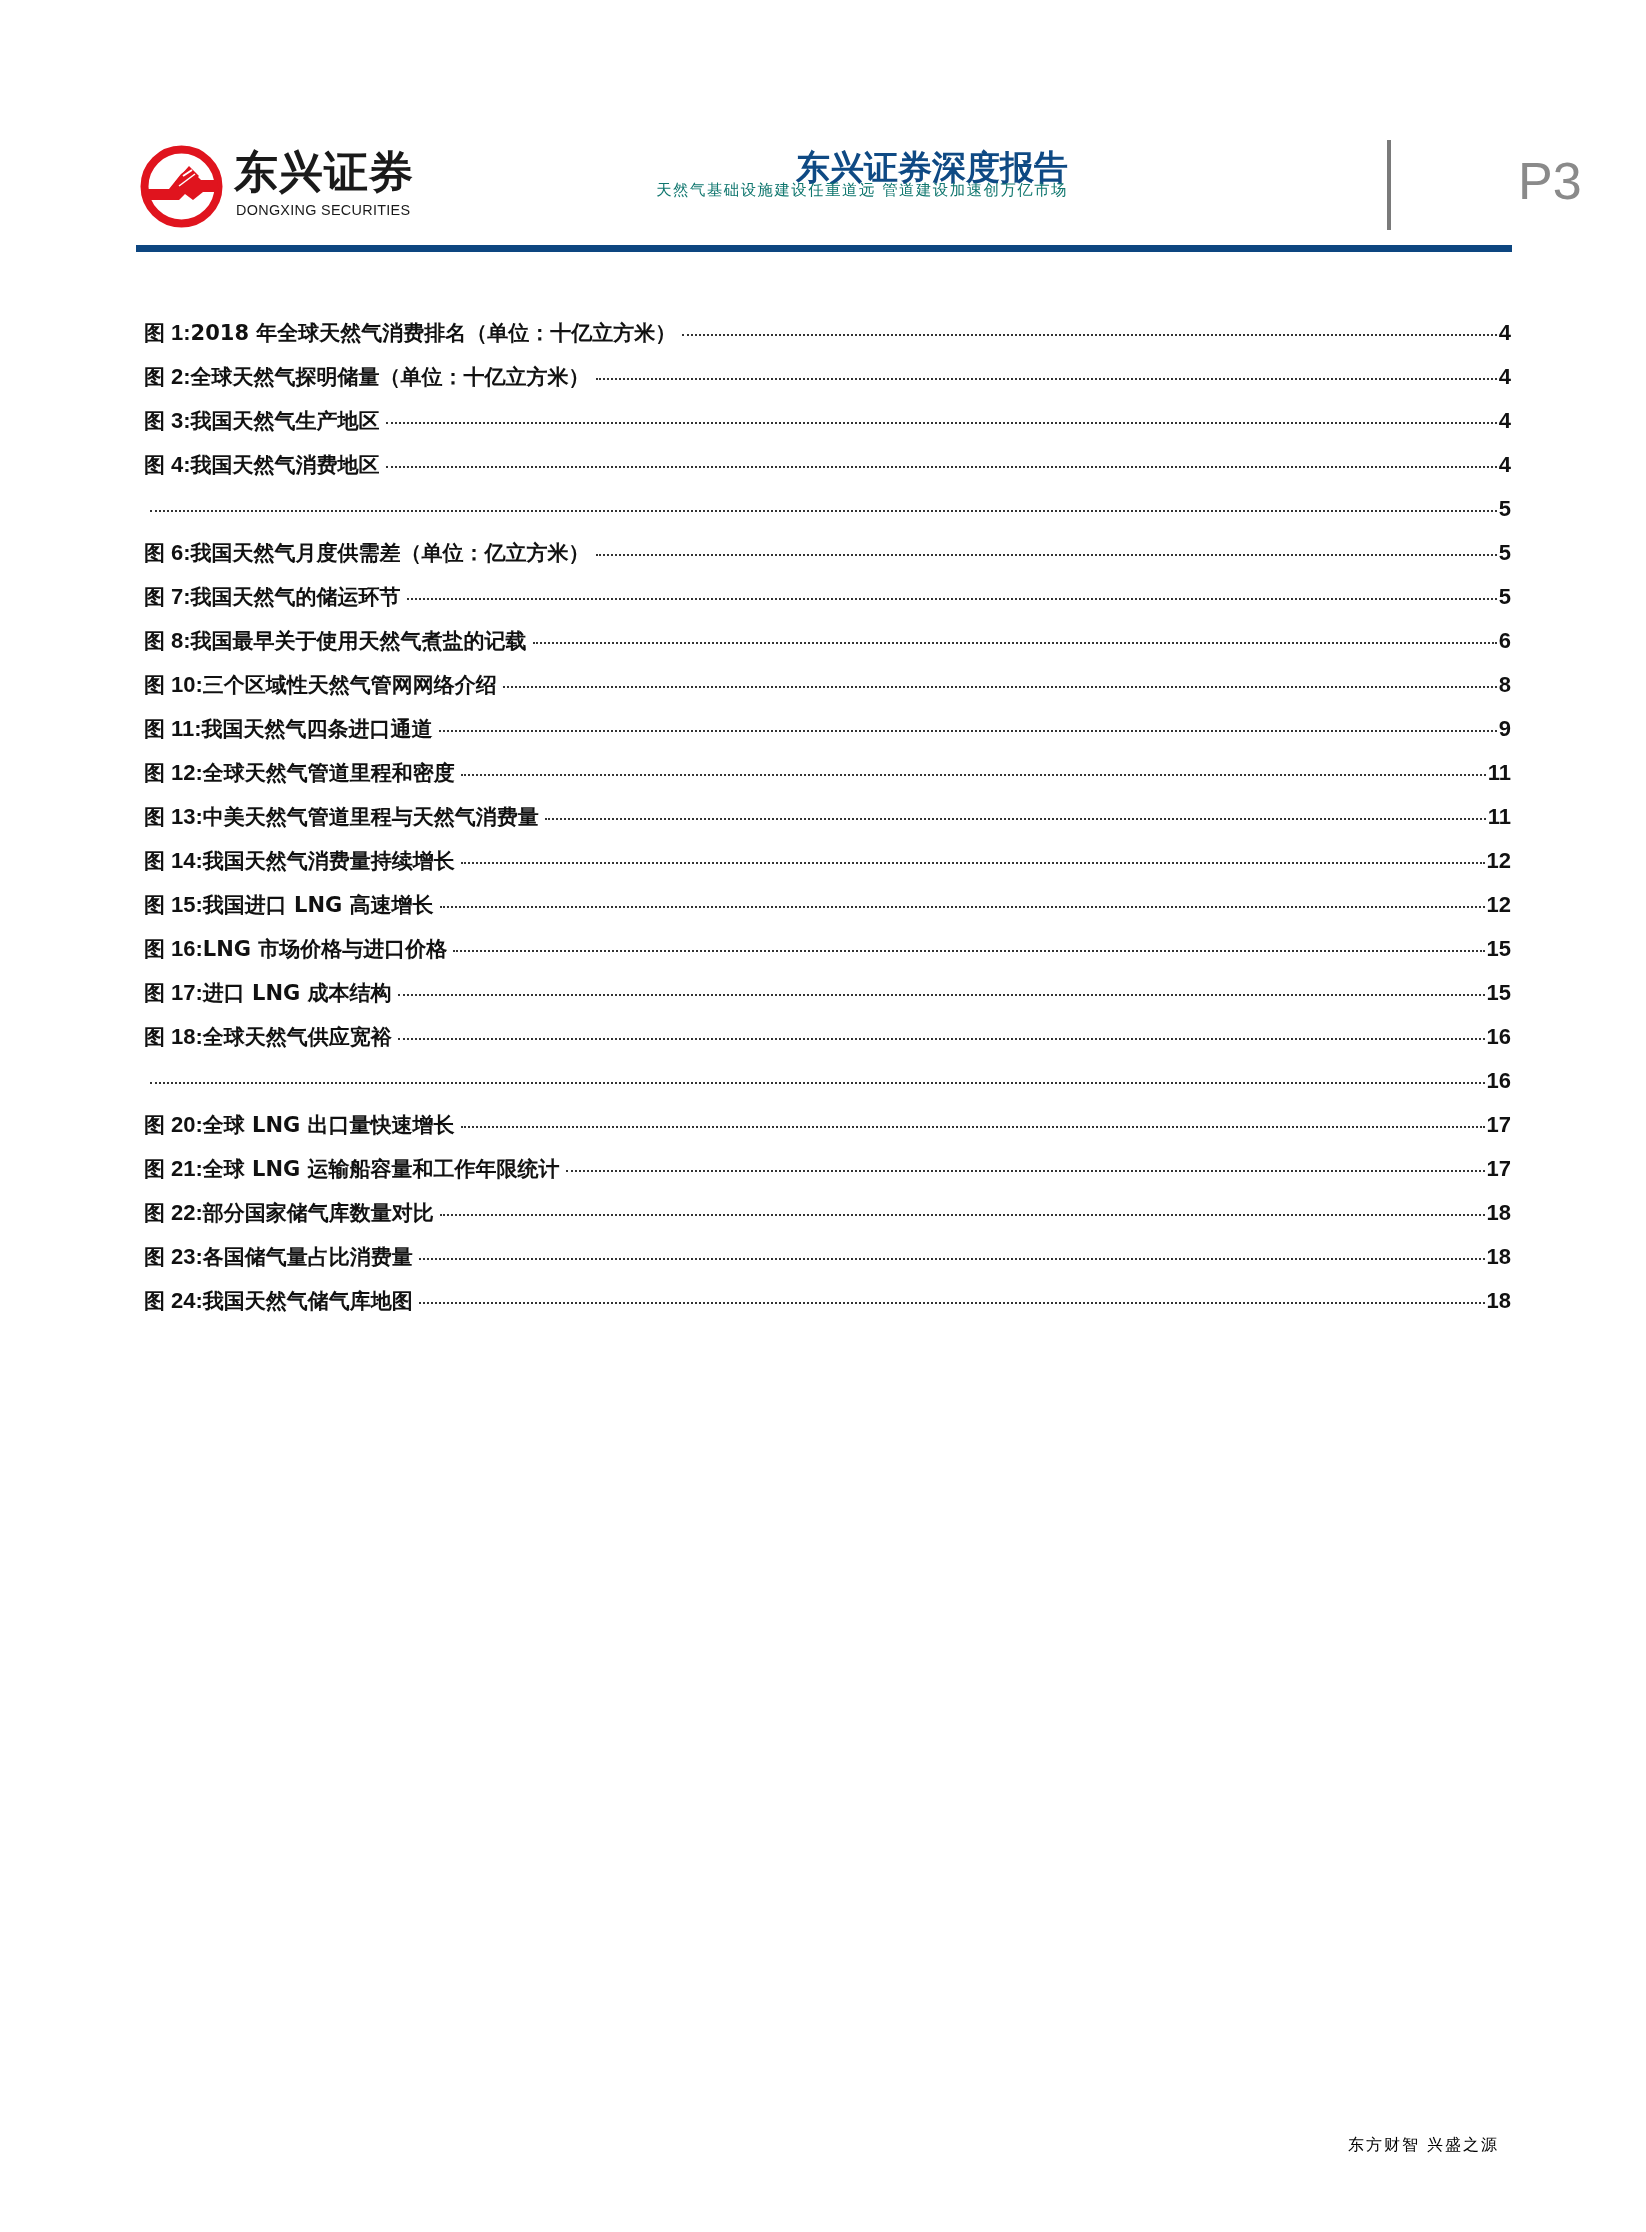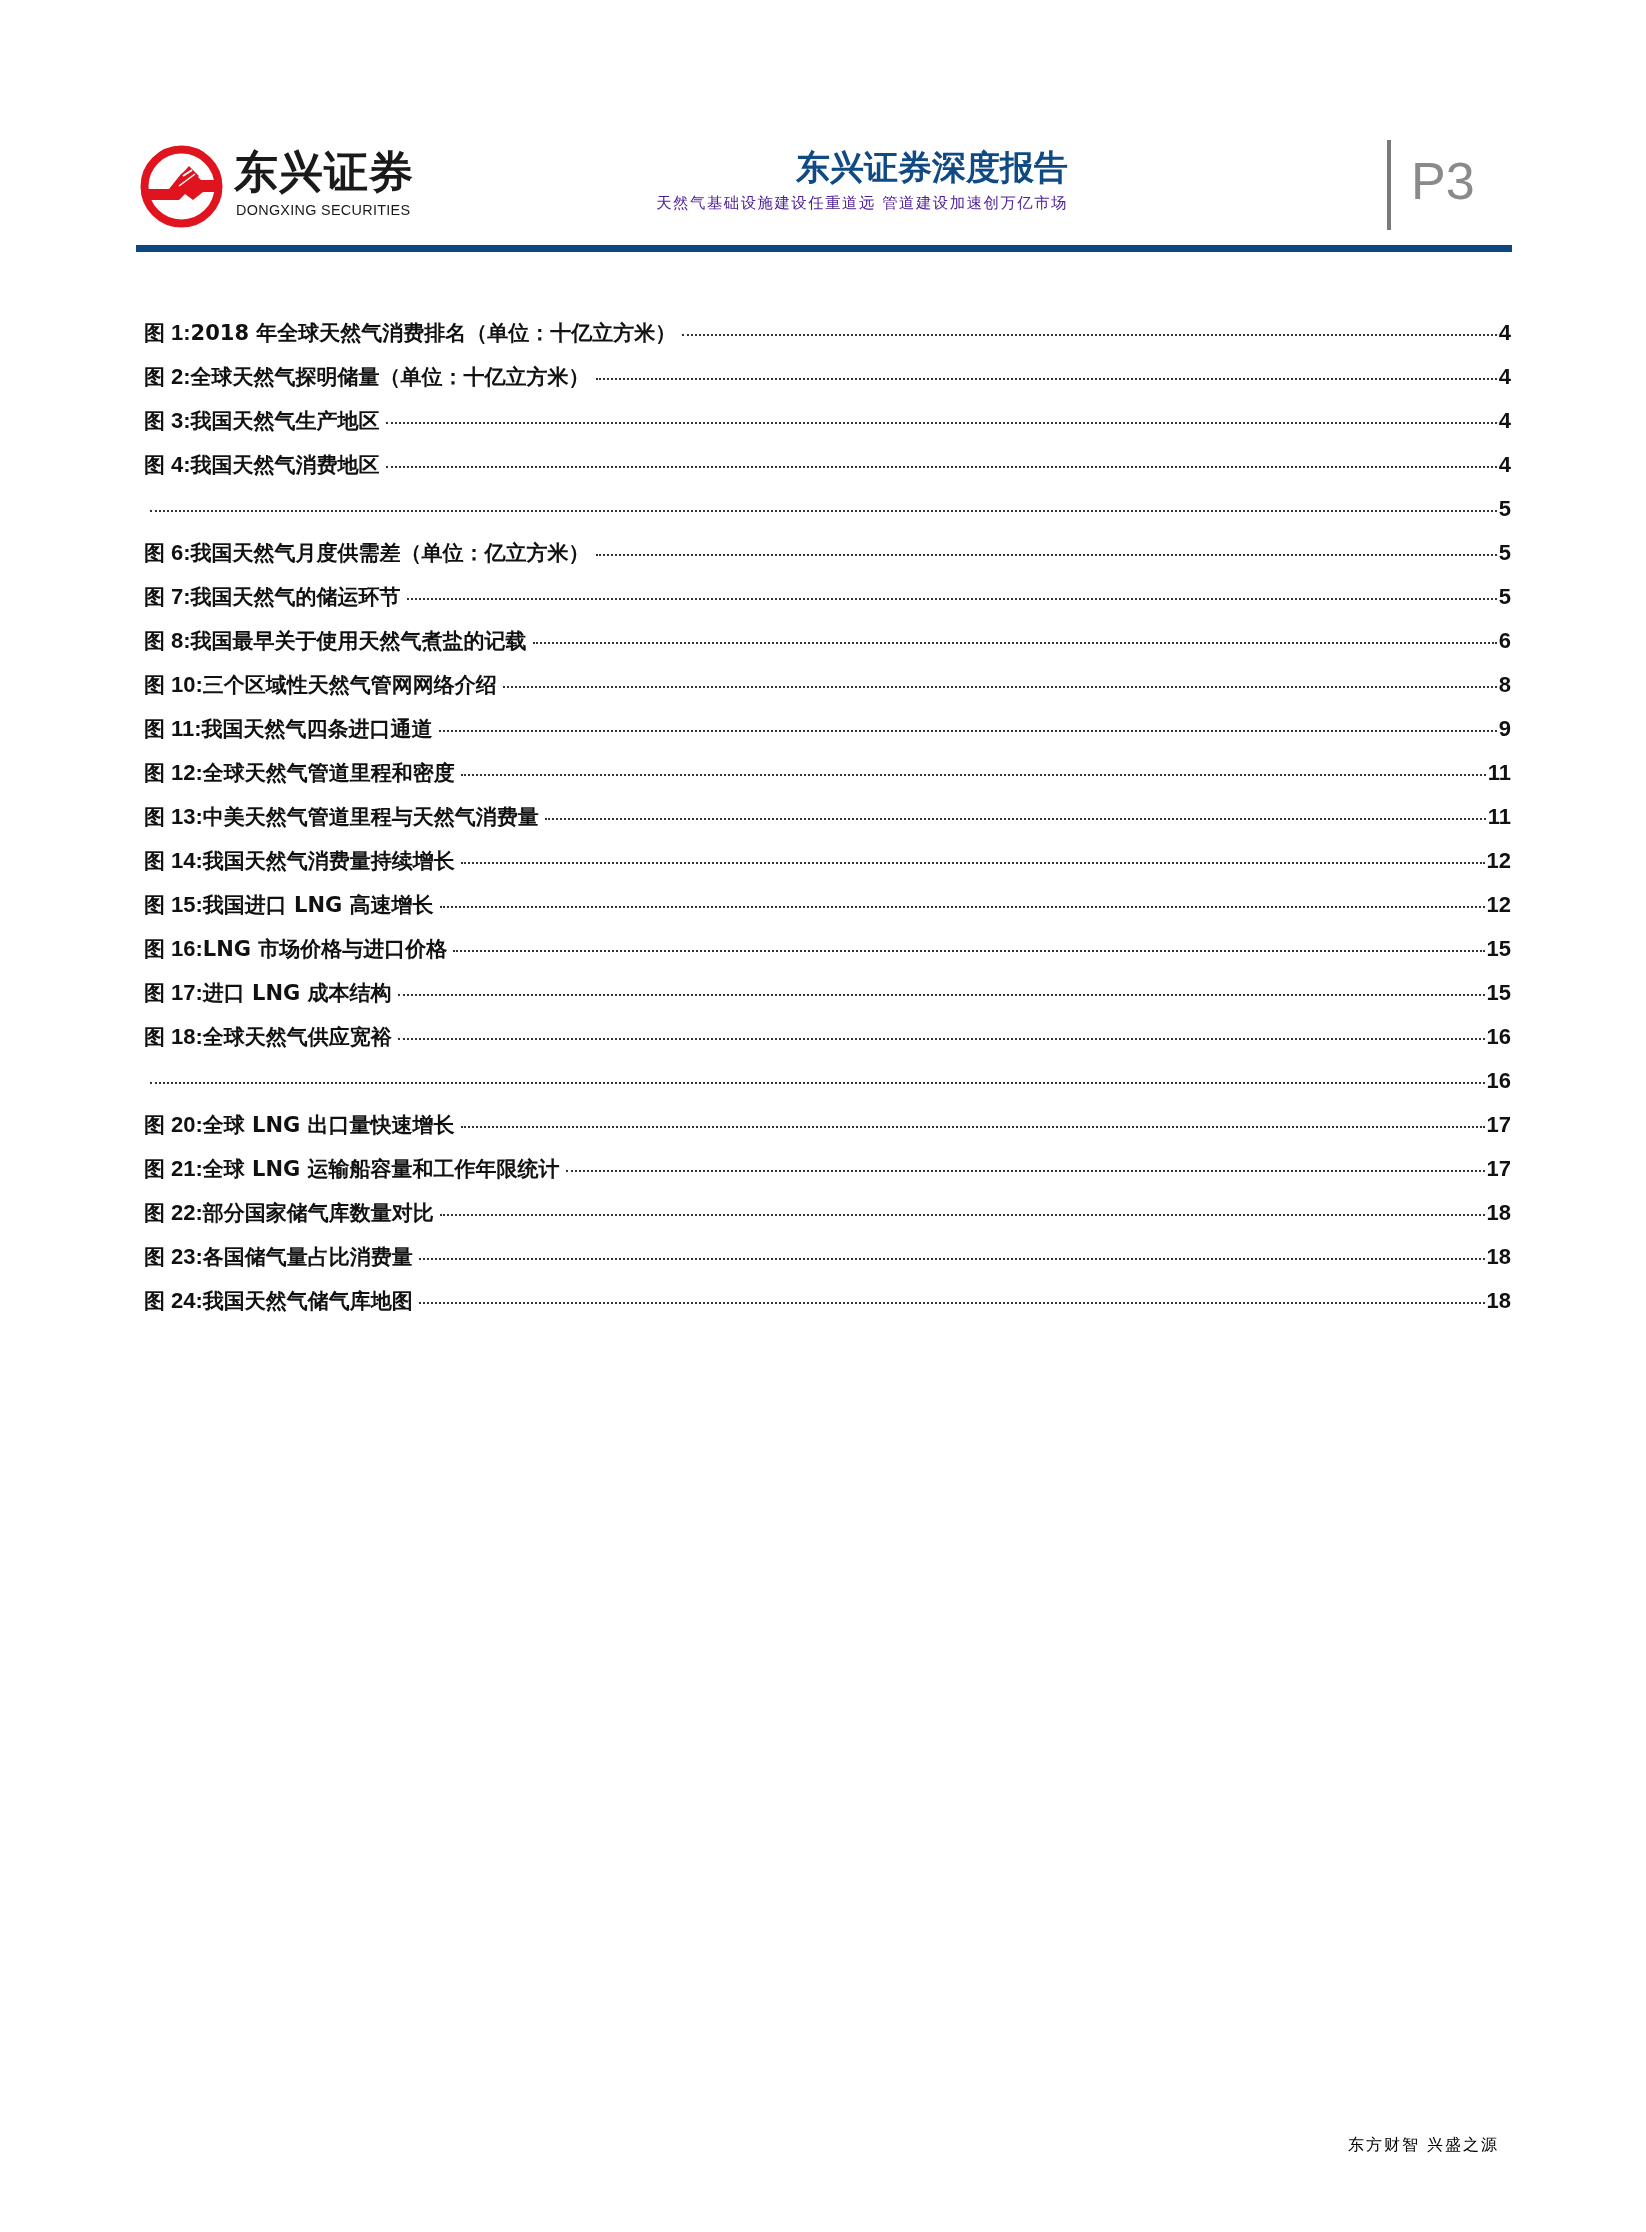--- a/index.html
+++ b/index.html
@@ -65,38 +65,38 @@
       font-family: "DejaVu Sans", sans-serif;
       font-weight: bold;
       font-size: 34px;
       color: #0f4a84;
       line-height: 40px;
       white-space: nowrap;
     }
     .report-subtitle {
       position: absolute;
       right: 274px;
-      top: 193px;
+      top: 180px;
       font-family: "DejaVu Serif", serif;
       font-size: 15.4px;
-      color: #4c1d95;
+      color: #0f766e;
       letter-spacing: 1.5px;
       white-space: nowrap;
     }
     .v-divider {
       position: absolute;
       left: 1387px;
       top: 140px;
       width: 4px;
       height: 90px;
       background: #7a7a7a;
     }
     .page-badge {
       position: absolute;
-      left: 1411px;
+      left: 1518px;
       top: 153px;
       font-family: "Liberation Sans", sans-serif;
       font-size: 52px;
       color: #8a8a8a;
       line-height: 56px;
       white-space: nowrap;
     }
     .header-rule {
       position: absolute;
       left: 136px;

